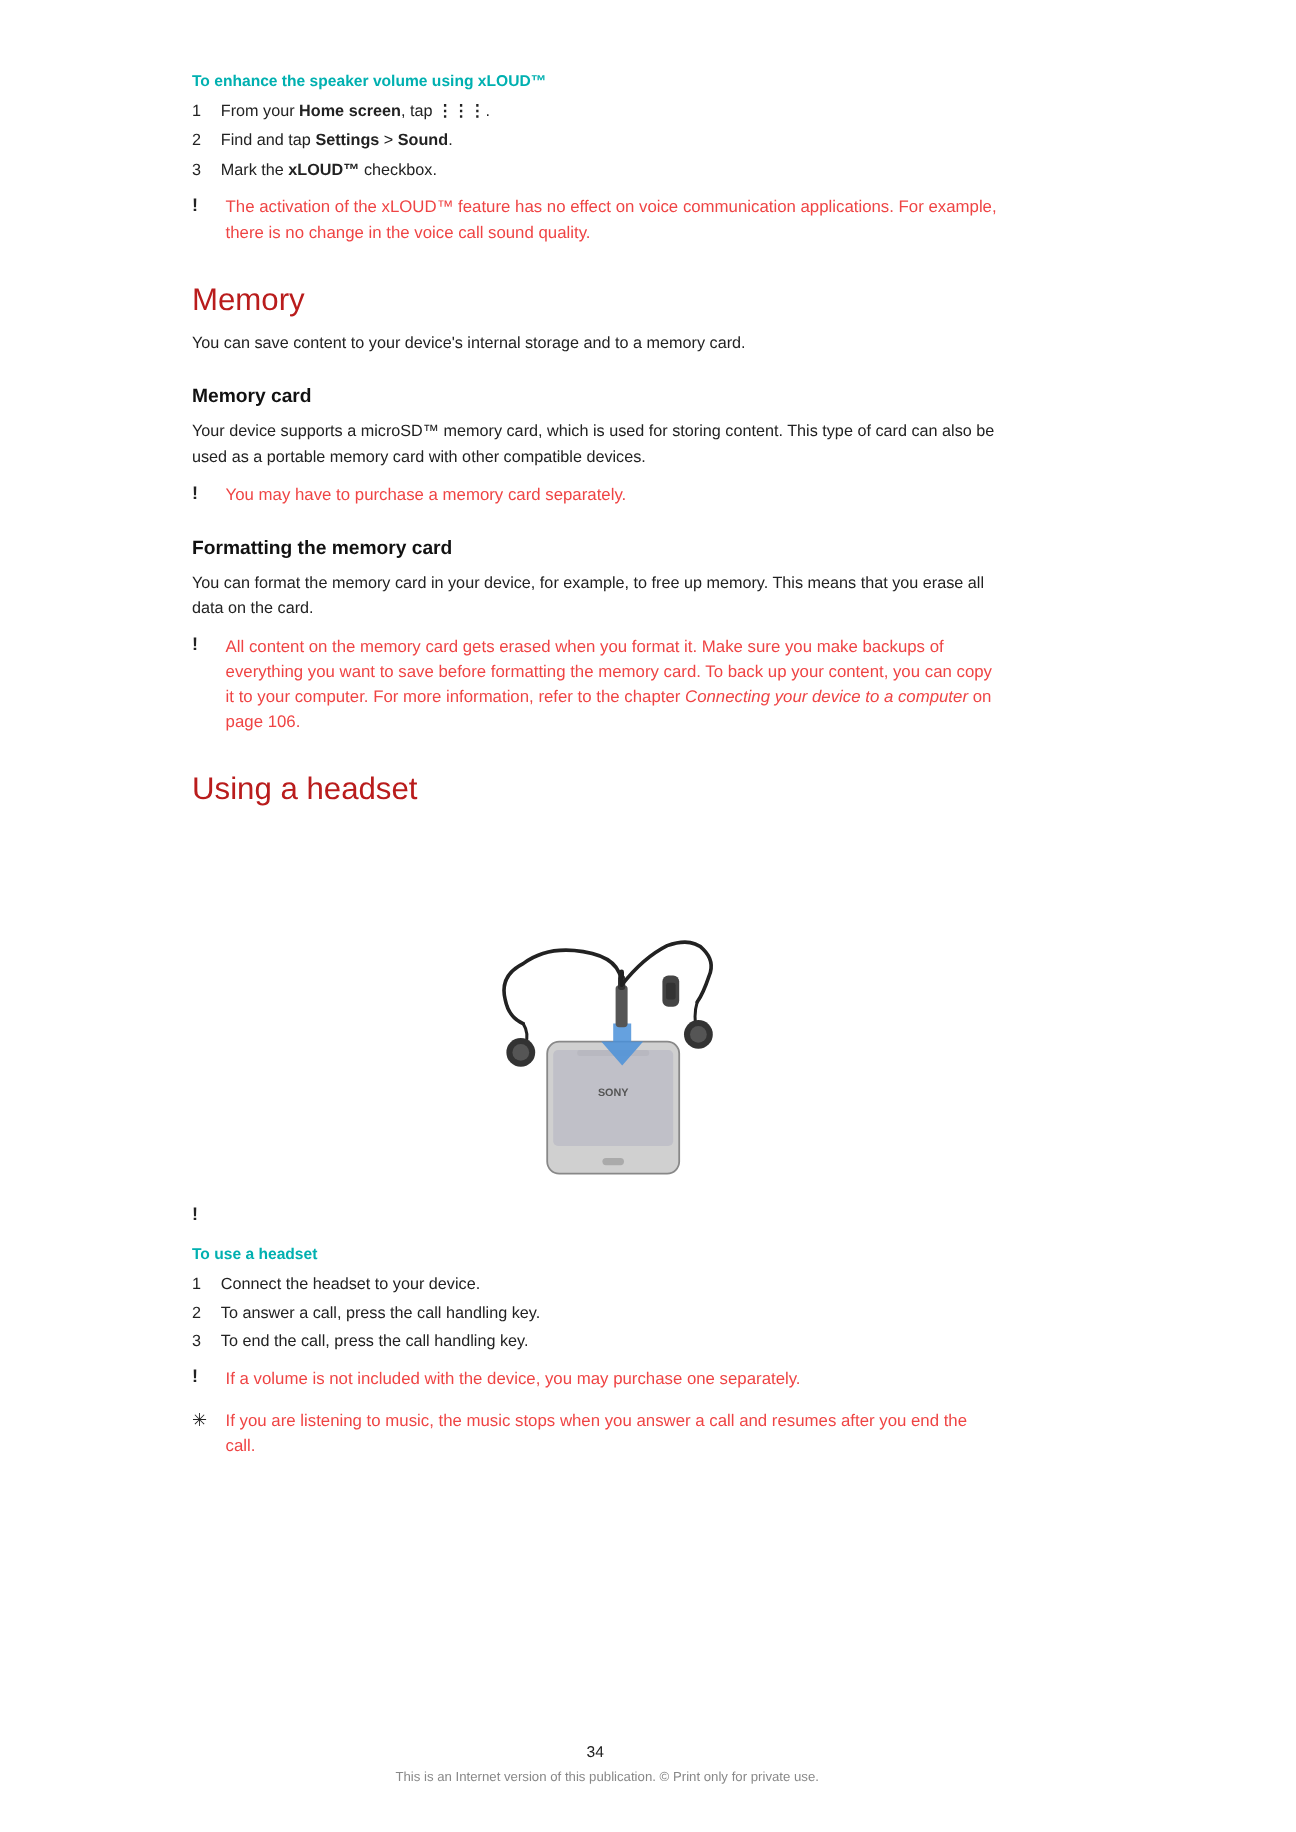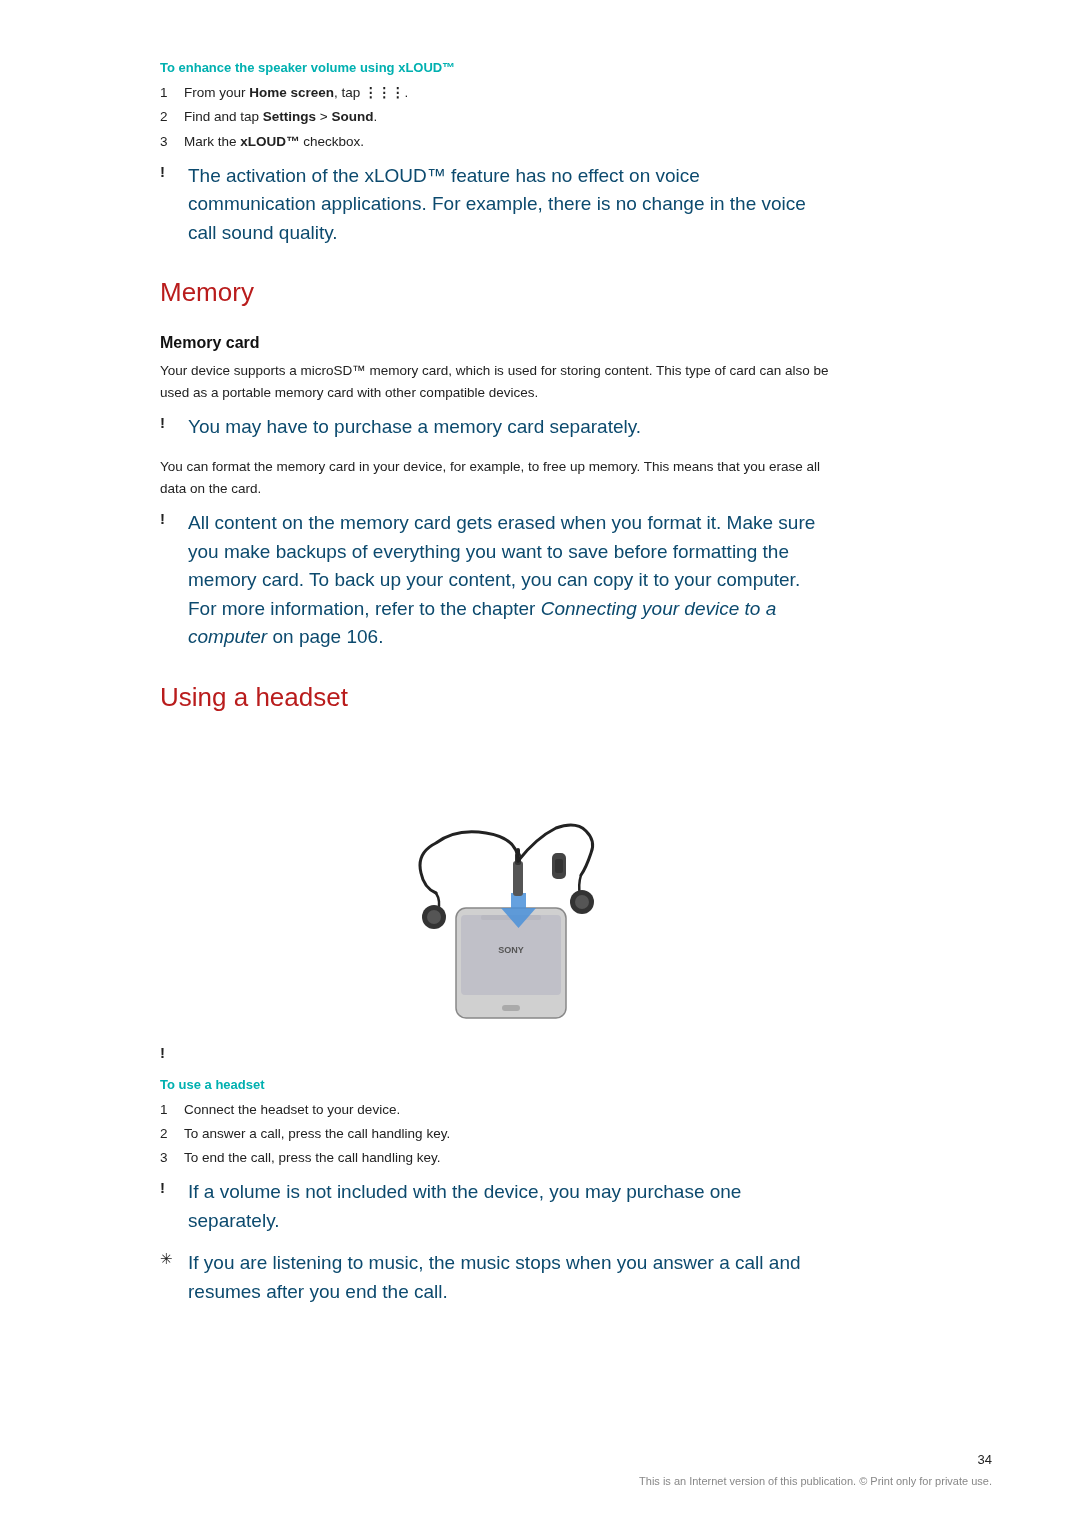--- a/index.html
+++ b/index.html
@@ -56,23 +56,23 @@
 
     .note-icon {
       min-width: 18px;
       color: #222;
       font-size: 15px;
       font-weight: bold;
       margin-top: 1px;
     }
 
     .note-text {
-      font-size: 19px;
+      font-size: 14px;
       line-height: 1.5;
-      color: #0c4a6e;
+      color: #ef4444;
     }
 
     .tip-icon {
       min-width: 18px;
       font-size: 15px;
       margin-top: 1px;
       color: #222;
     }
 
     .h1 {
@@ -107,21 +107,21 @@
       margin: 30px 0 20px 0;
       height: 280px;
     }
 
     
     .page-footer {
       position: absolute;
       bottom: 40px;
       left: 0;
       right: 0;
-      text-align: right;
+      text-align: center;
     }
 
     .page-number {
       font-size: 13px;
       color: #222;
       margin-bottom: 8px;
     }
 
     .footer-note {
       font-size: 11px;
@@ -156,31 +156,33 @@
       </li>
     </ol>
     <div class="note-row note-container">
       <span class="note-icon">!</span>
       <span class="note-text">The activation of the xLOUD™ feature has no effect on voice communication applications. For example, there is no change in the voice call sound quality.</span>
     </div>
   </div>
 
   <div style="margin-top: 28px;">
     <div class="h1">Memory</div>
+    <p class="body-text">You can save content to your device's internal storage and to a memory card.</p>
 
     <div>
       <div class="h2">Memory card</div>
       <p class="body-text">Your device supports a microSD™ memory card, which is used for storing content. This type of card can also be used as a portable memory card with other compatible devices.</p>
       <div class="note-row note-container">
         <span class="note-icon">!</span>
         <span class="note-text">You may have to purchase a memory card separately.</span>
       </div>
     </div>
 
     <div>
+      <div class="h2">Formatting the memory card</div>
       <p class="body-text">You can format the memory card in your device, for example, to free up memory. This means that you erase all data on the card.</p>
       <div class="note-row note-container">
         <span class="note-icon">!</span>
         <span class="note-text">All content on the memory card gets erased when you format it. Make sure you make backups of everything you want to save before formatting the memory card. To back up your content, you can copy it to your computer. For more information, refer to the chapter <span class="italic">Connecting your device to a computer</span> on page 106.</span>
       </div>
     </div>
   </div>
 
   <div style="margin-top: 16px;">
     <div class="h1">Using a headset</div>

